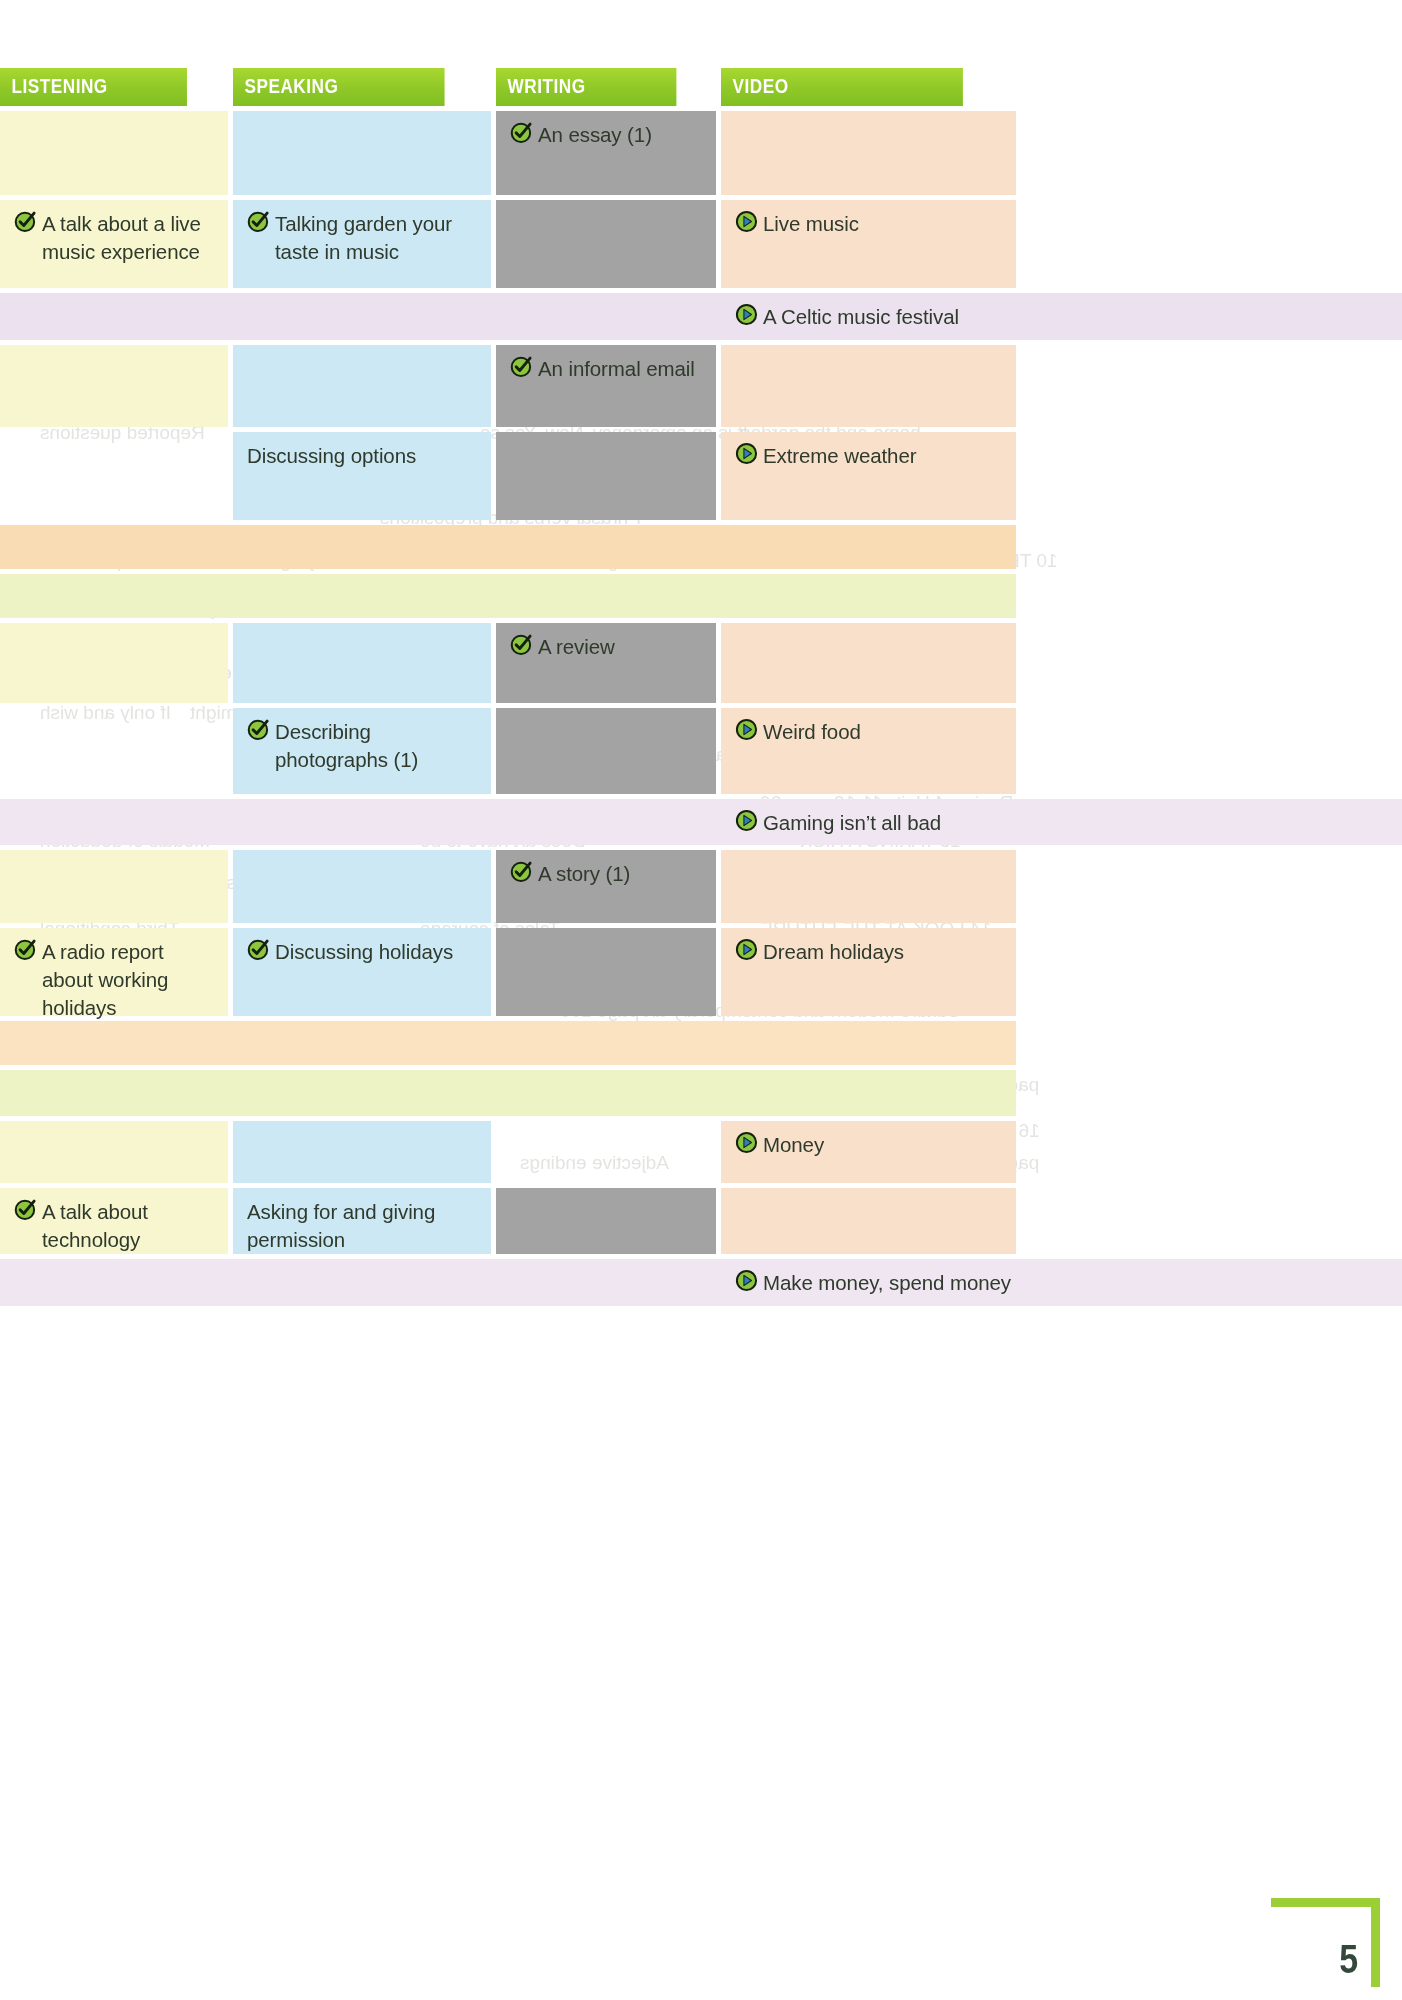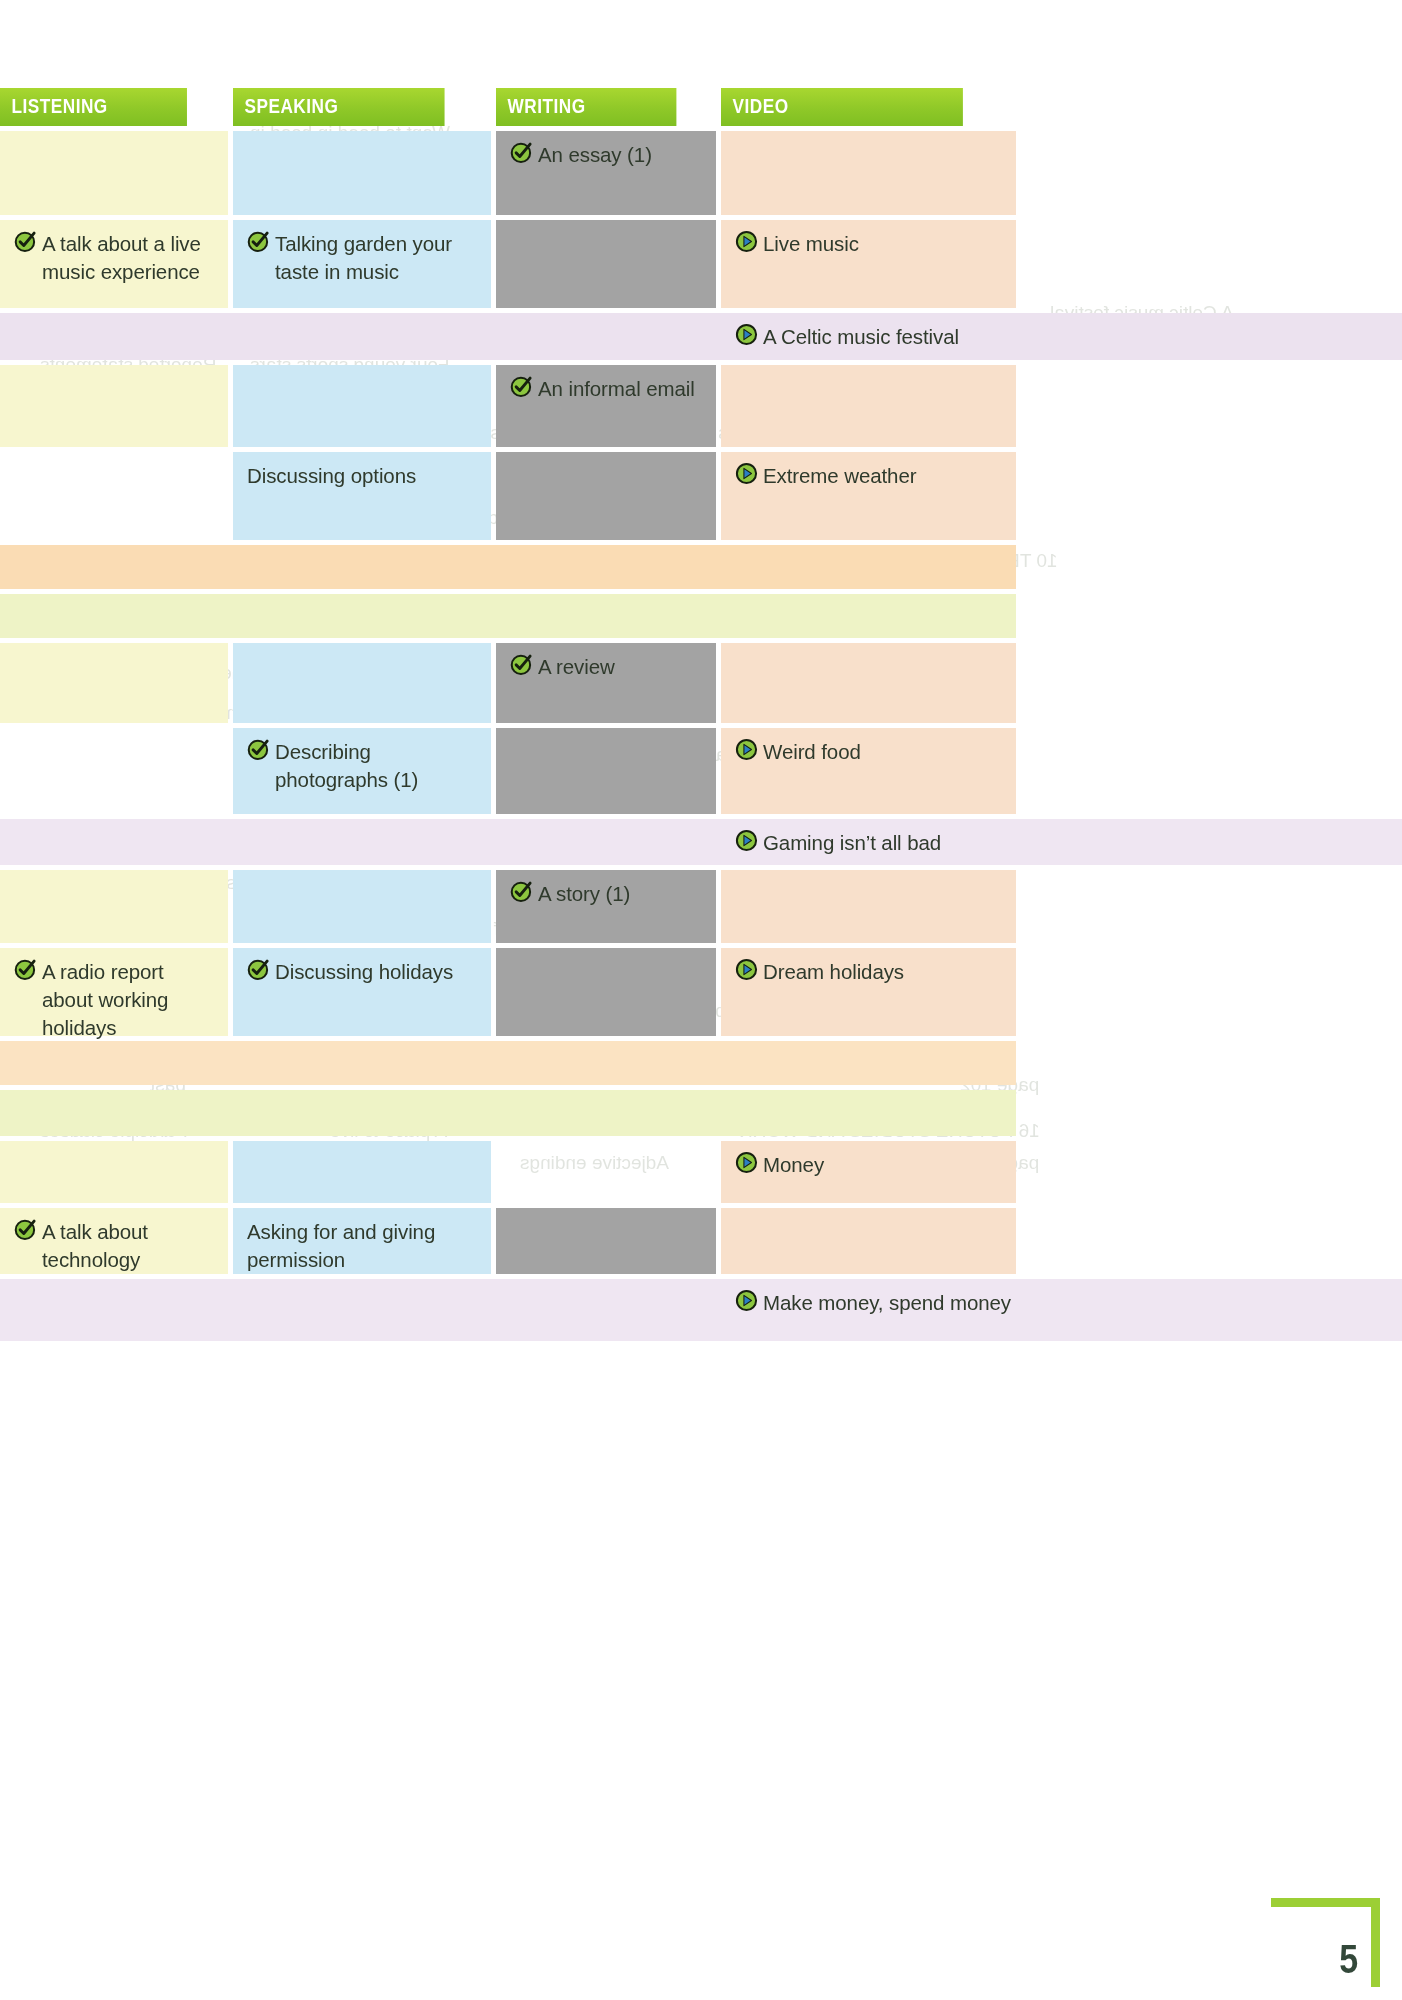--- a/index.html
+++ b/index.html
@@ -182,21 +182,21 @@
       <div class="ghost" style="left: 150px; top: 1072px;">past</div>
       <div class="ghost" style="left: 960px; top: 1072px;">page 102</div>
       <div class="ghost" style="left: 40px; top: 1118px;">Participle clauses</div>
       <div class="ghost" style="left: 330px; top: 1118px;">A place to live</div>
       <div class="ghost" style="left: 740px; top: 1118px;">16 FUTURE STUDIES AND WORK</div>
       <div class="ghost" style="left: 520px; top: 1150px;">Adjective endings</div>
       <div class="ghost" style="left: 960px; top: 1150px;">page 104</div>
     </div>
 
   <div id="syllabus-table">
-      <div class="row hdr-row" style="height: 38px; margin-top: 20px;">
+      <div class="row hdr-row" style="height: 38px;">
         <div class="hdr c0"><span>LISTENING</span></div>
         <div class="hdr c1"><span>SPEAKING</span></div>
         <div class="hdr c2"><span>WRITING</span></div>
         <div class="hdr c3"><span>VIDEO</span></div>
       </div>
       <div class="row" style="height: 5px;"></div>
       <div class="row" style="height: 84px;">
         <div class="cell c0 t-listen">
           <div class="cell-inner">
             <span class="cell-txt"></span>
@@ -506,21 +506,21 @@
             <span class="cell-txt"></span>
           </div>
         </div>
         <div class="cell c3 t-video">
           <div class="cell-inner">
             <span class="cell-txt"></span>
           </div>
         </div>
       </div>
       <div class="row" style="height: 5px;"></div>
-      <div class="row" style="height: 62px; padding-left: 12px;">
+      <div class="row" style="height: 47px; padding-left: 12px;">
         <div class="band-bg full" style="background: rgb(239, 230, 242);"></div>
         <div class="cell vid-wide">
           <div class="cell-inner">
             <span class="icon"><svg viewBox="0 0 24 24" width="23" height="23">
                 <circle cx="12" cy="12" r="10" fill="#8cc63f" stroke="#16200f" stroke-width="2.1"></circle>
                 <path d="M9.3 6.6 L17.2 12 L9.3 17.4 Z" fill="#2b7fc4" stroke="#16200f" stroke-width="1.1" stroke-linejoin="round"></path>
               </svg></span>
             <span class="cell-txt">Make money, spend money</span>
           </div>
         </div>

